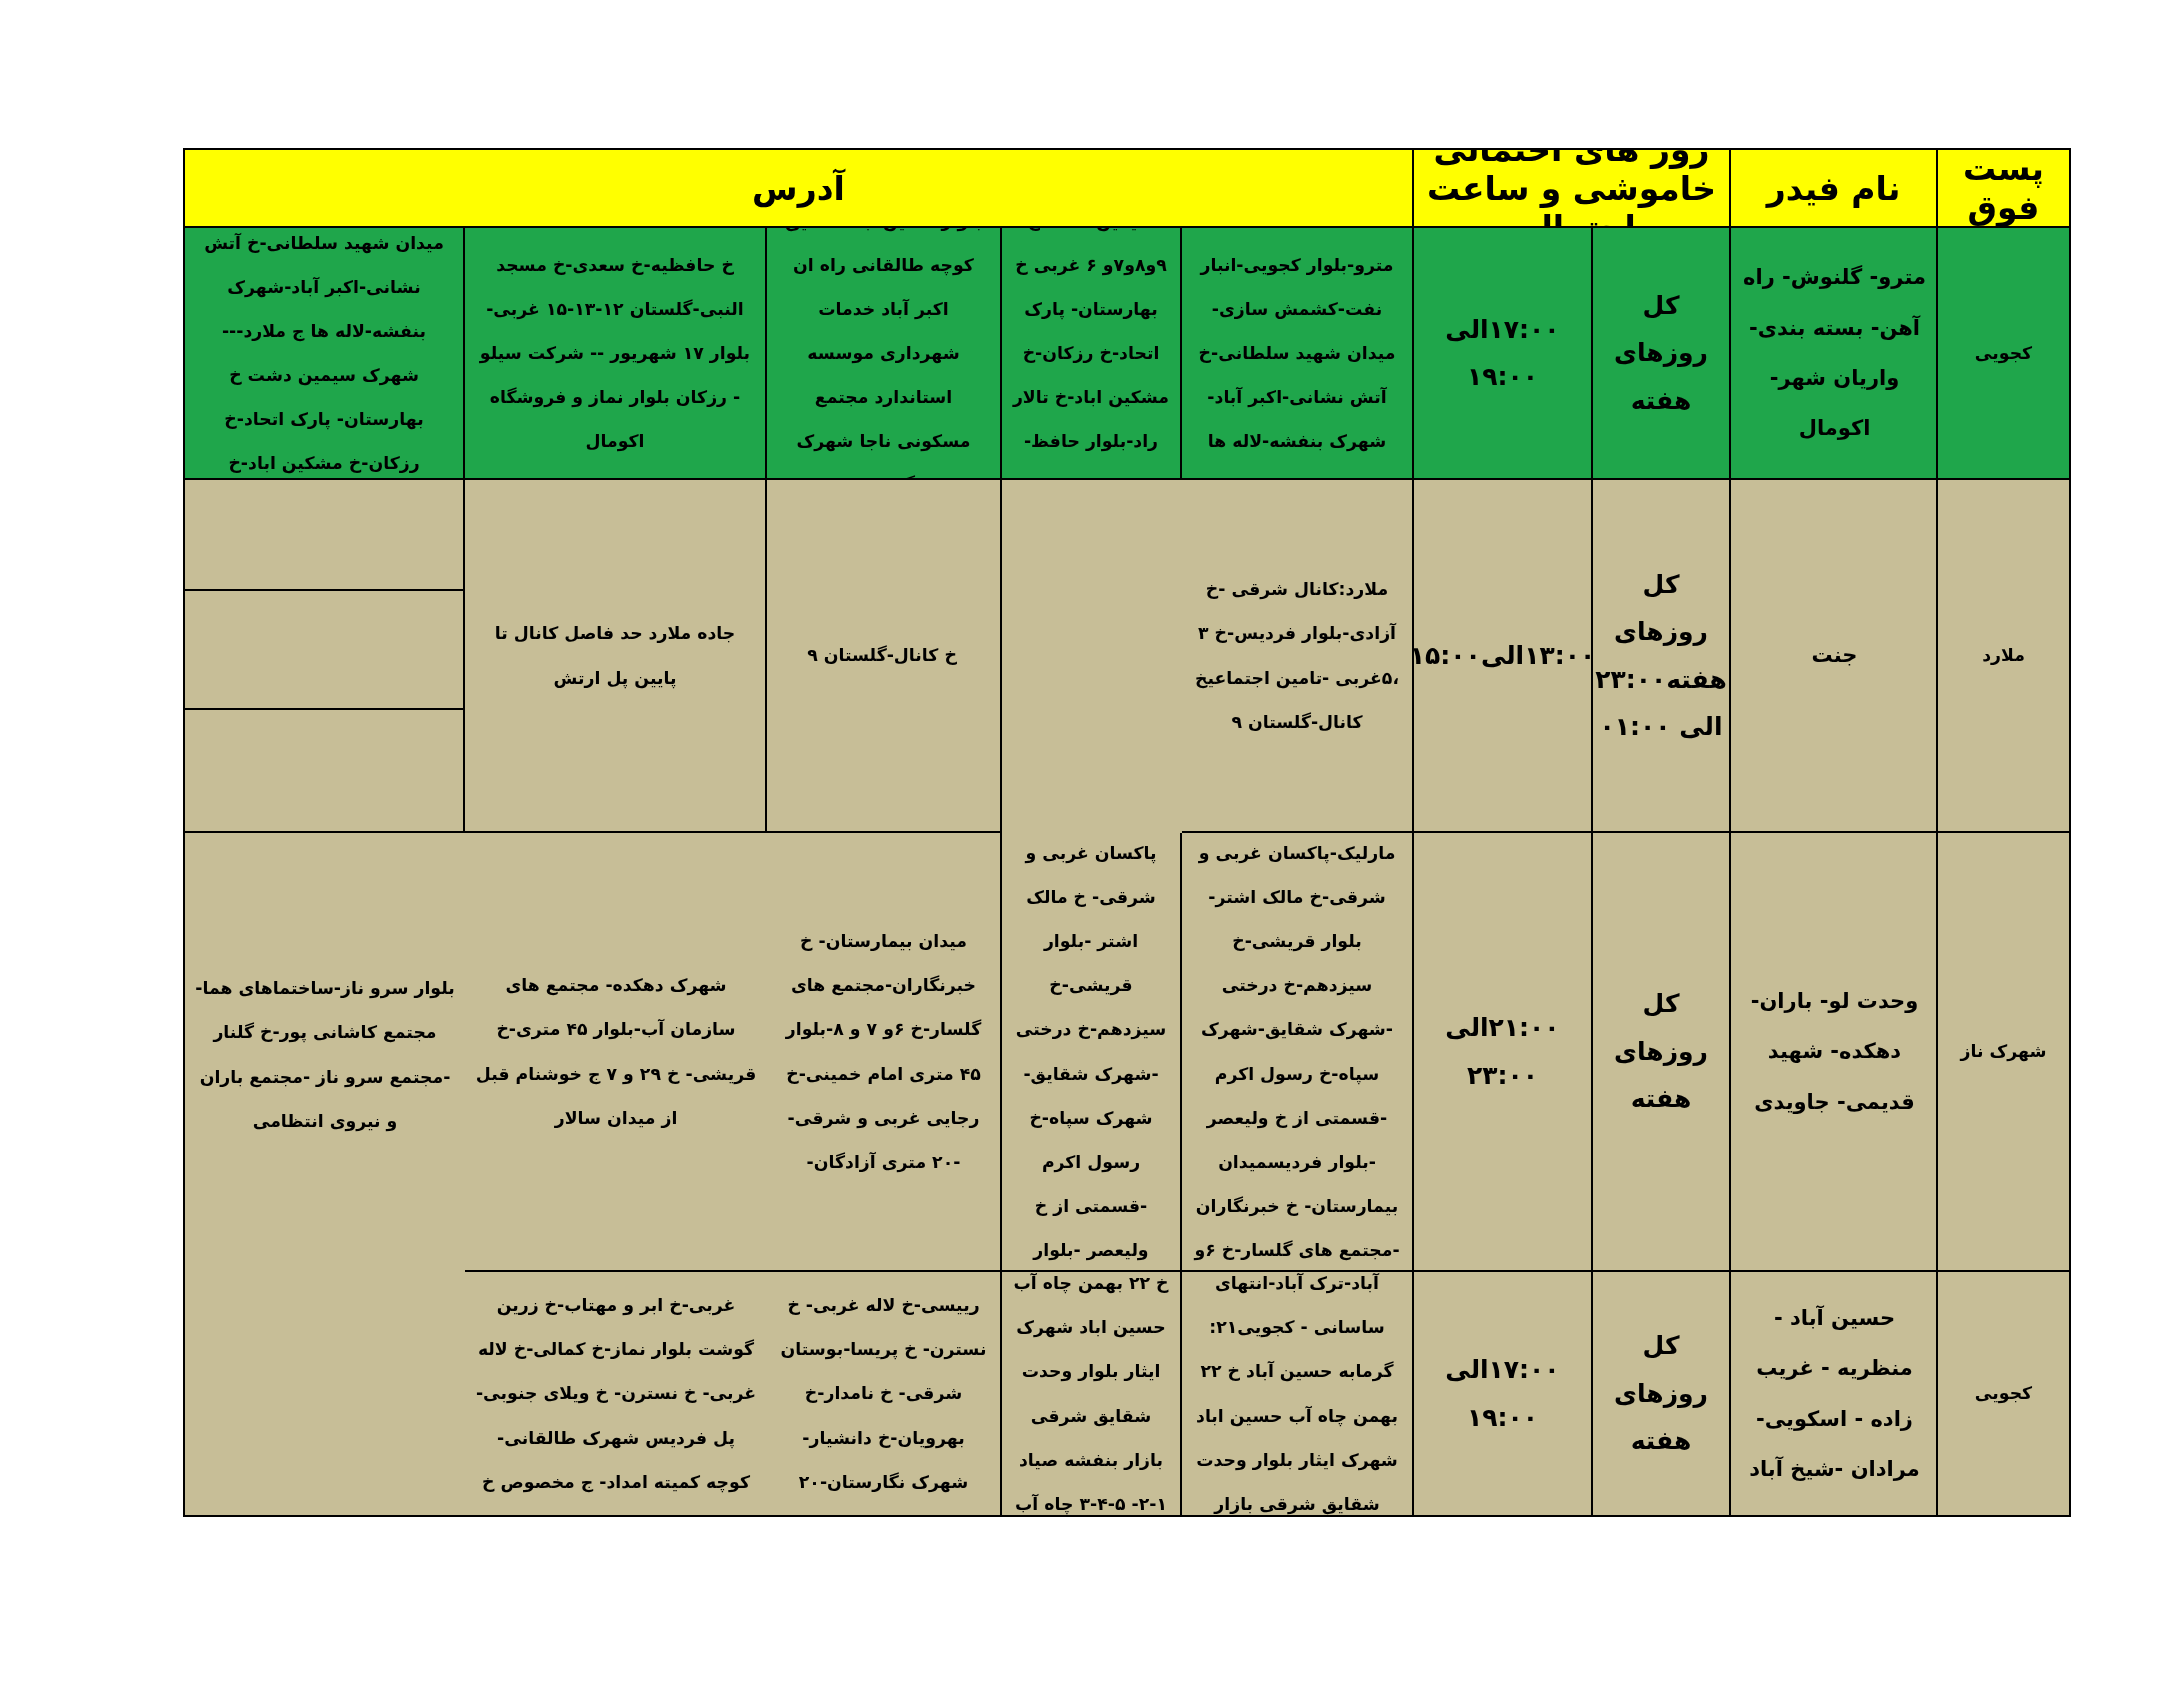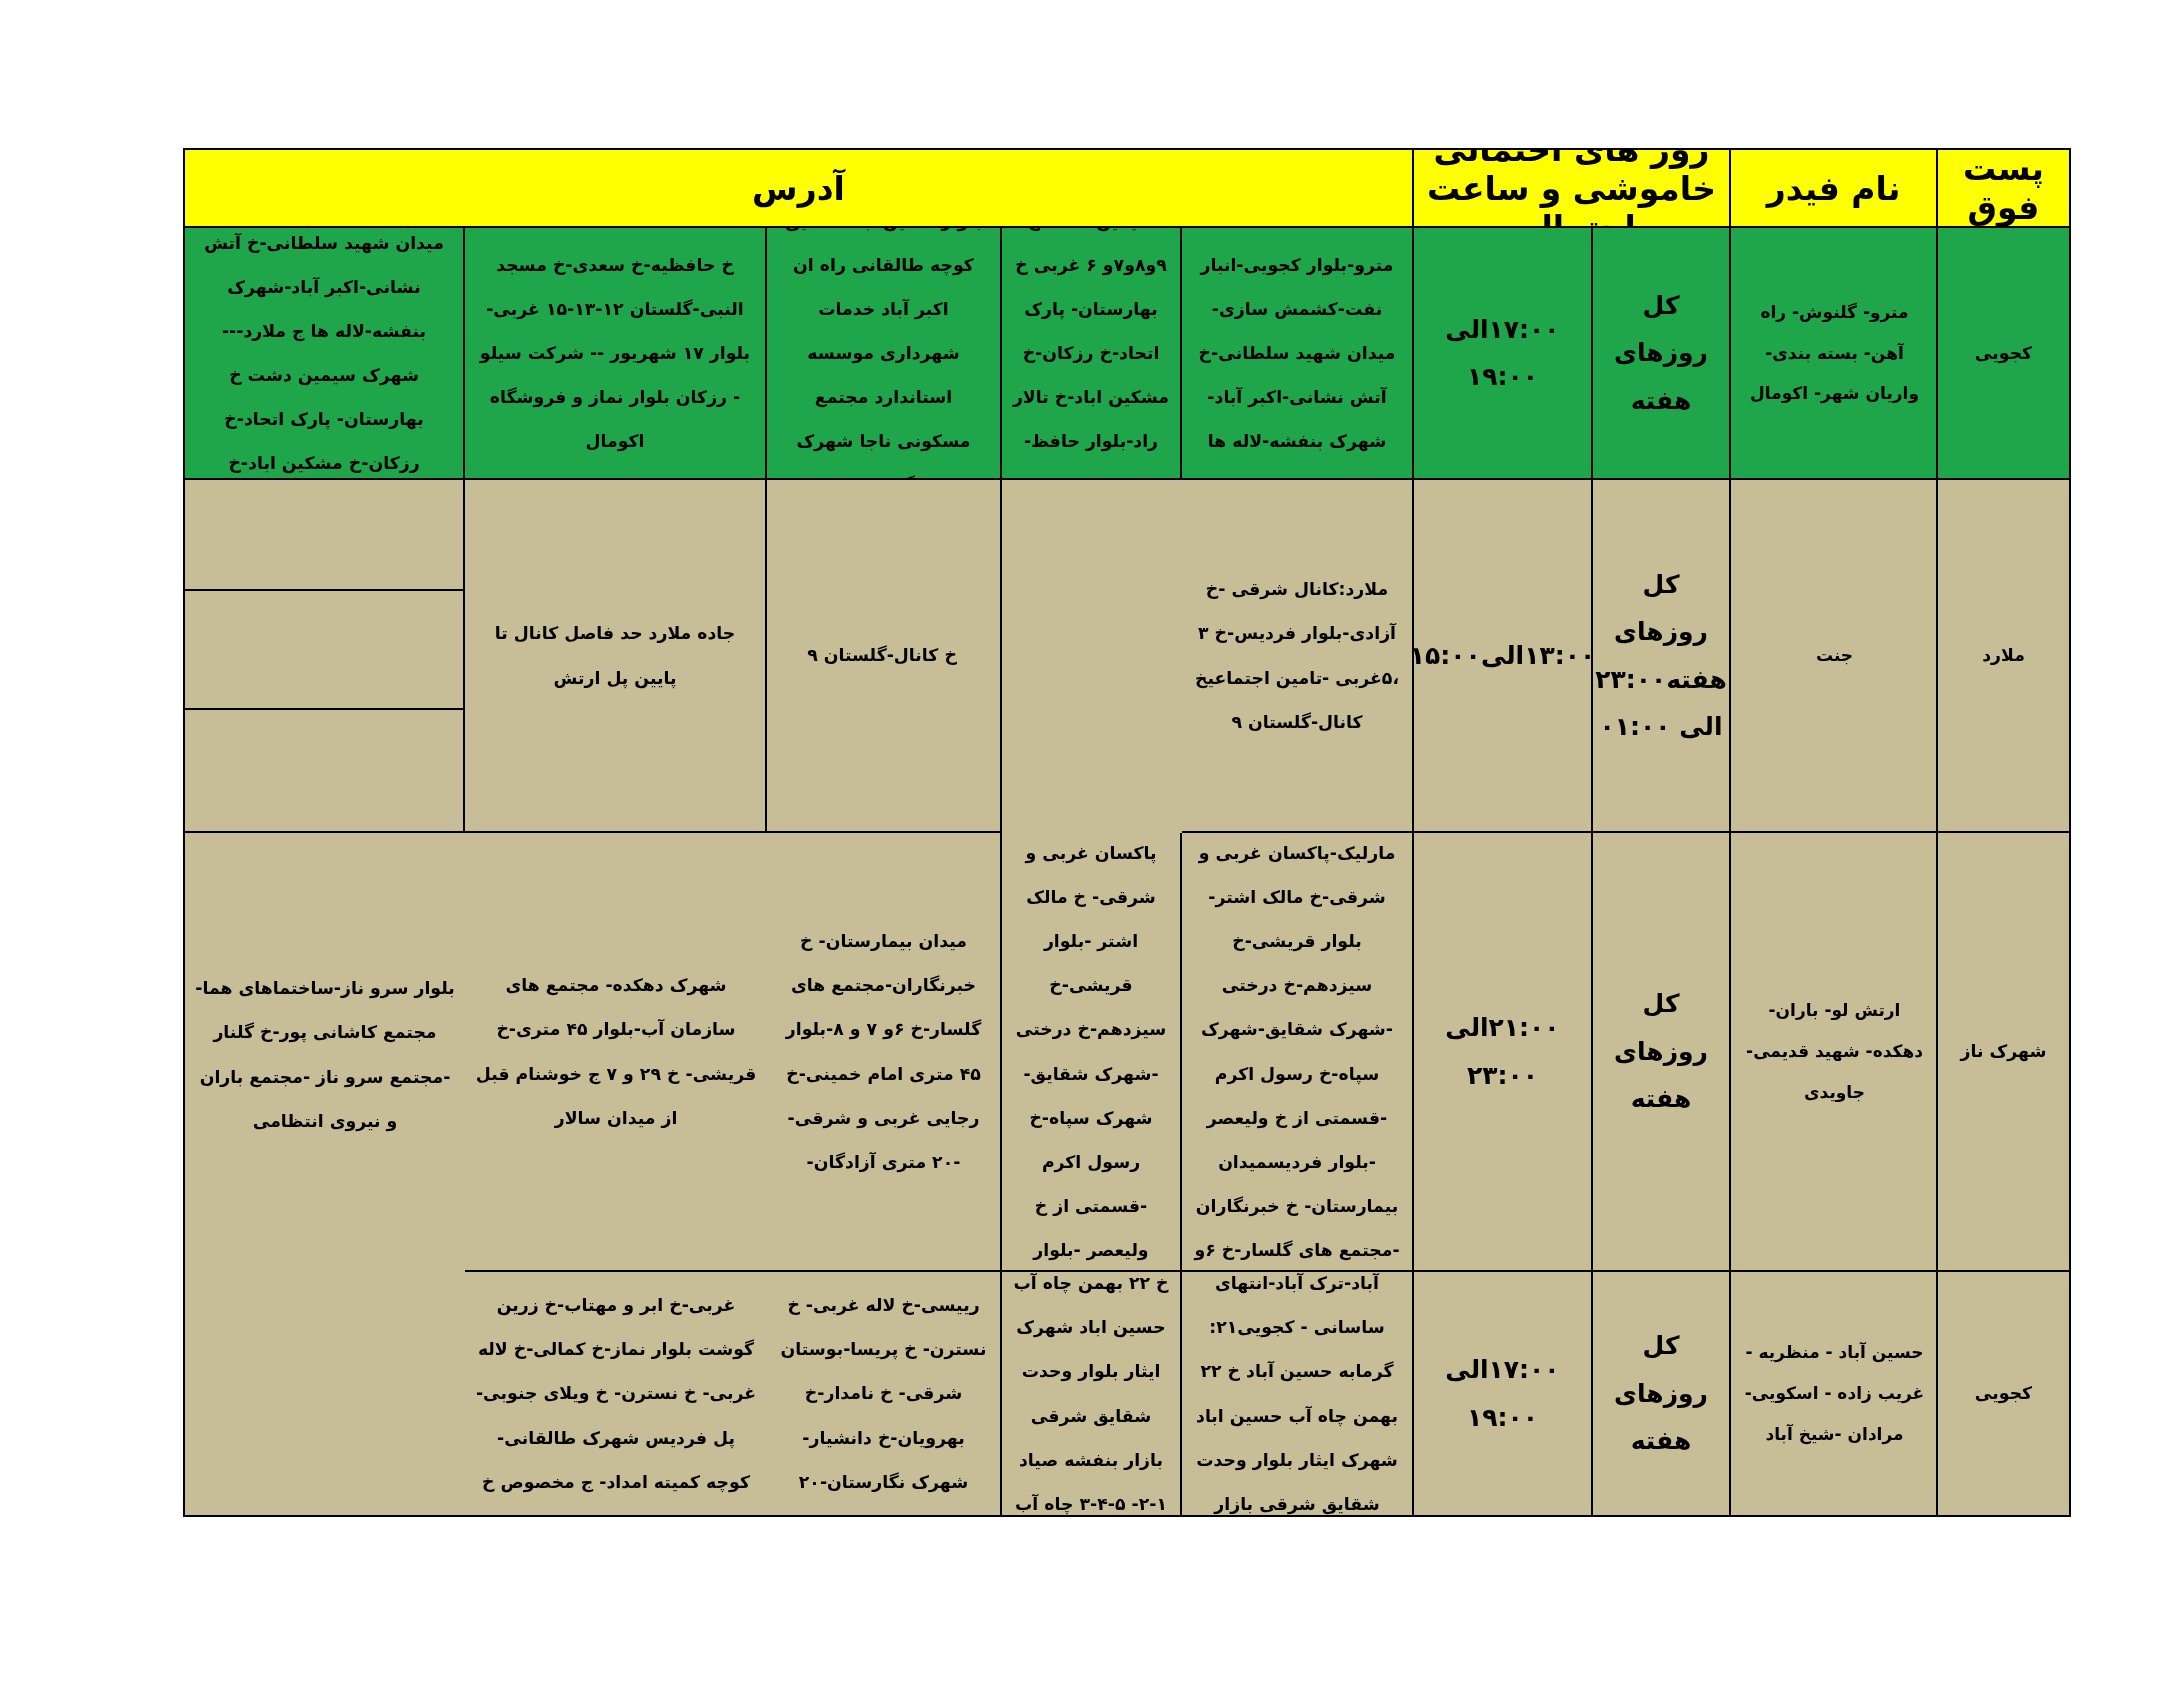--- a/index.html
+++ b/index.html
@@ -25,21 +25,21 @@
     box-sizing:border-box;
     padding:4px 10px;
     overflow:hidden;
   }
   .yellow{background:#FFFF00;}
   .green{background:#1FA64B;}
   .tan{background:#C7BE97;}
   .hdr{font-size:33px;}
   .big{font-size:25px;line-height:1.9;}
   .txt{font-size:17.3px;line-height:2.55;}
-  .feeder{font-size:17px;line-height:2.4;padding-left:12px;}
+  .feeder{font-size:21px;line-height:2.4;padding-left:12px;}
   .no-br{border-right:none;}
   .no-bb{border-bottom:none;}
   .liftup{padding-bottom:243px;}
 </style>
 </head>
 <body>
 
 <div class="sheet">
   <div class="grid">
 
@@ -69,21 +69,21 @@
     <div class="cell tan feeder" style="grid-column:8;grid-row:3 / span 3;">جنت</div>
     <div class="cell tan txt no-br" style="grid-column:9;grid-row:3 / span 3;text-align:center;">ملارد</div>
 
     <div class="cell tan txt no-br no-bb liftup" style="grid-column:1;grid-row:6 / span 2;">بلوار سرو ناز-ساختماهای هما- مجتمع کاشانی پور-خ گلنار -مجتمع سرو ناز -مجتمع باران و نیروی انتظامی</div>
     <div class="cell tan txt no-br" style="grid-column:2;grid-row:6;">شهرک دهکده- مجتمع های سازمان آب-بلوار ۴۵ متری-خ قریشی- خ ۲۹ و ۷  ج خوشنام قبل از میدان سالار</div>
     <div class="cell tan txt" style="grid-column:3;grid-row:6;">میدان بیمارستان- خ خبرنگاران-مجتمع های گلسار-خ ۶و ۷ و ۸-بلوار ۴۵ متری امام خمینی-خ رجایی غربی و شرقی--۲۰ متری آزادگان-</div>
     <div class="cell tan txt" style="grid-column:4;grid-row:6;">بلوار مارلیک-پاکسان غربی و شرقی- خ مالک اشتر -بلوار قریشی-خ سیزدهم-خ درختی -شهرک شقایق- شهرک سپاه-خ رسول اکرم -قسمتی از خ ولیعصر -بلوار فردیس</div>
     <div class="cell tan txt" style="grid-column:5;grid-row:6;">شهرک ناز۲۴:بلوار مارلیک-پاکسان غربی و شرقی-خ مالک اشتر-بلوار قریشی-خ سیزدهم-خ درختی -شهرک شقایق-شهرک سپاه-خ رسول اکرم -قسمتی از خ ولیعصر -بلوار فردیسمیدان بیمارستان- خ خبرنگاران -مجتمع های گلسار-خ ۶و ۷</div>
     <div class="cell tan big" style="grid-column:6;grid-row:6;">۲۱:۰۰الی ۲۳:۰۰</div>
     <div class="cell tan big" style="grid-column:7;grid-row:6;">کل روزهای هفته</div>
-    <div class="cell tan feeder" style="grid-column:8;grid-row:6;">ارتش لو- باران- دهکده- شهید قدیمی- جاویدی</div>
+    <div class="cell tan feeder" style="grid-column:8;grid-row:6;">وحدت لو- باران- دهکده- شهید قدیمی- جاویدی</div>
     <div class="cell tan txt no-br" style="grid-column:9;grid-row:6;">شهرک ناز</div>
 
     <div class="cell tan txt no-br no-bb" style="grid-column:2;grid-row:7;">خ مریم-خ سپید دشت-بنفشه غربی-نسترن غربی- شیراز غربی-خ ابر و مهتاب-خ زرین گوشت   بلوار نماز-خ کمالی-خ لاله غربی- خ نسترن- خ ویلای جنوبی-پل فردیس شهرک طالقانی- کوچه کمیته امداد- ج مخصوص خ دانش زاده- خ برق جنوبی- امامزاده حیدر</div>
     <div class="cell tan txt no-bb" style="grid-column:3;grid-row:7;">ج شهریار-بلوار یخ رییسی-خ لاله غربی- خ نسترن- خ پریسا-بوستان شرقی- خ نامدار-خ بهرویان-خ دانشیار-شهرک نگارستان-۲۰ متری بهارستان</div>
     <div class="cell tan txt no-bb" style="grid-column:4;grid-row:7;">گرمابه حسین آباد خ ۲۲ بهمن چاه آب حسین اباد شهرک ایثار بلوار وحدت شقایق شرقی بازار بنفشه صیاد ۱-۲- ۵-۴-۳ چاه آب کوچه دوم</div>
     <div class="cell tan txt no-bb" style="grid-column:5;grid-row:7;">بلوار امیر کبیر-خ لاله-لادن-زنبق-بلوار لکوموتیو سازی- خ گلخانه   سرحد آباد-ترک آباد-انتهای ساسانی - کجویی۲۱: گرمابه حسین آباد خ ۲۲ بهمن چاه آب حسین اباد شهرک ایثار بلوار وحدت شقایق شرقی بازار بنفشه صیاد ۱-۲- ۵-۴-۳ چاه آب کوچه دومج شهریار-</div>
     <div class="cell tan big no-bb" style="grid-column:6;grid-row:7;">۱۷:۰۰الی ۱۹:۰۰</div>
     <div class="cell tan big no-bb" style="grid-column:7;grid-row:7;">کل روزهای هفته</div>
     <div class="cell tan feeder no-bb" style="grid-column:8;grid-row:7;">حسین آباد - منظریه - غریب زاده - اسکویی- مرادان  -شیخ آباد</div>
     <div class="cell tan txt no-br no-bb" style="grid-column:9;grid-row:7;">کجویی</div>

